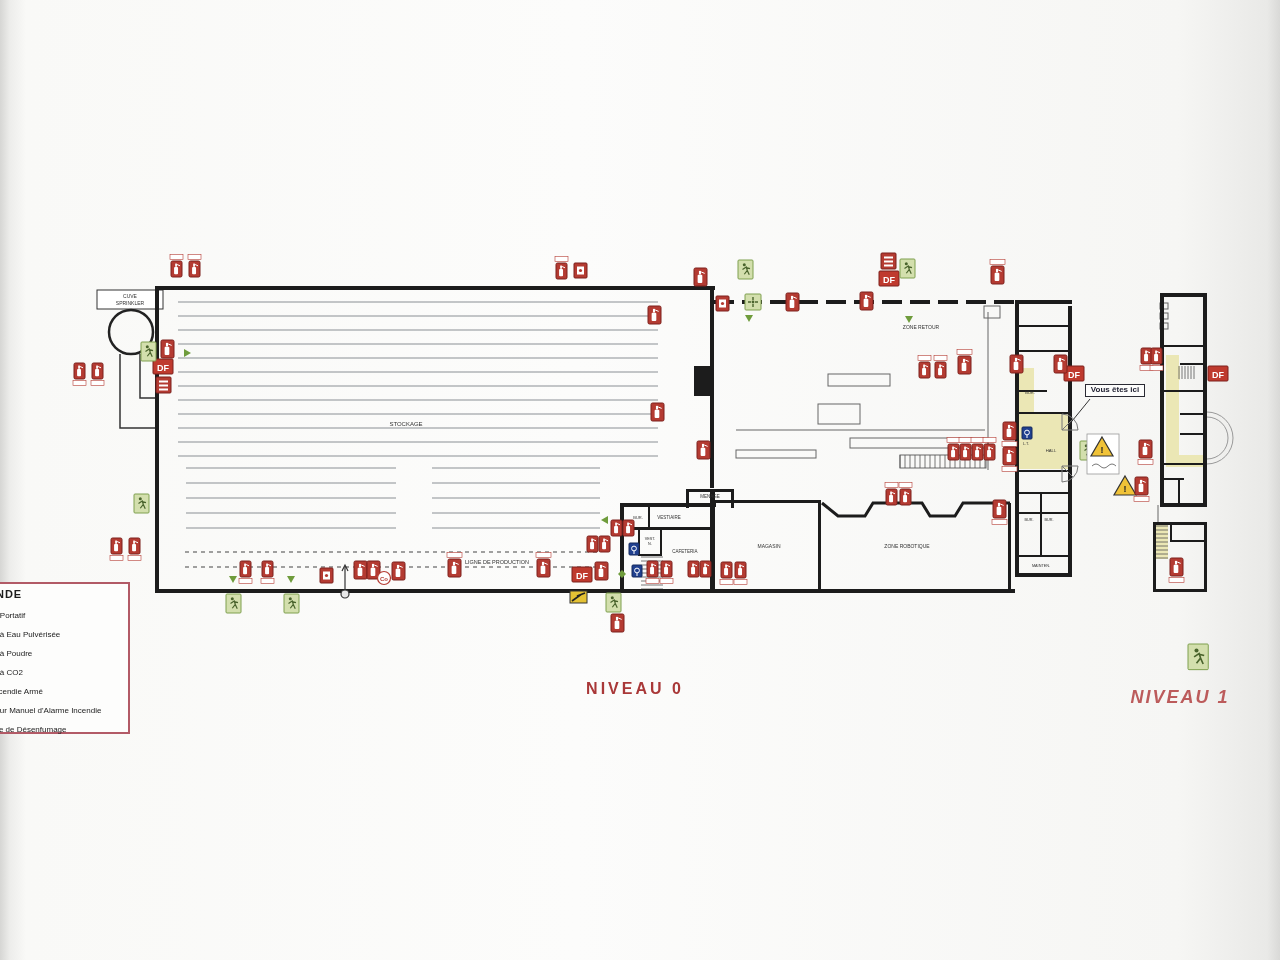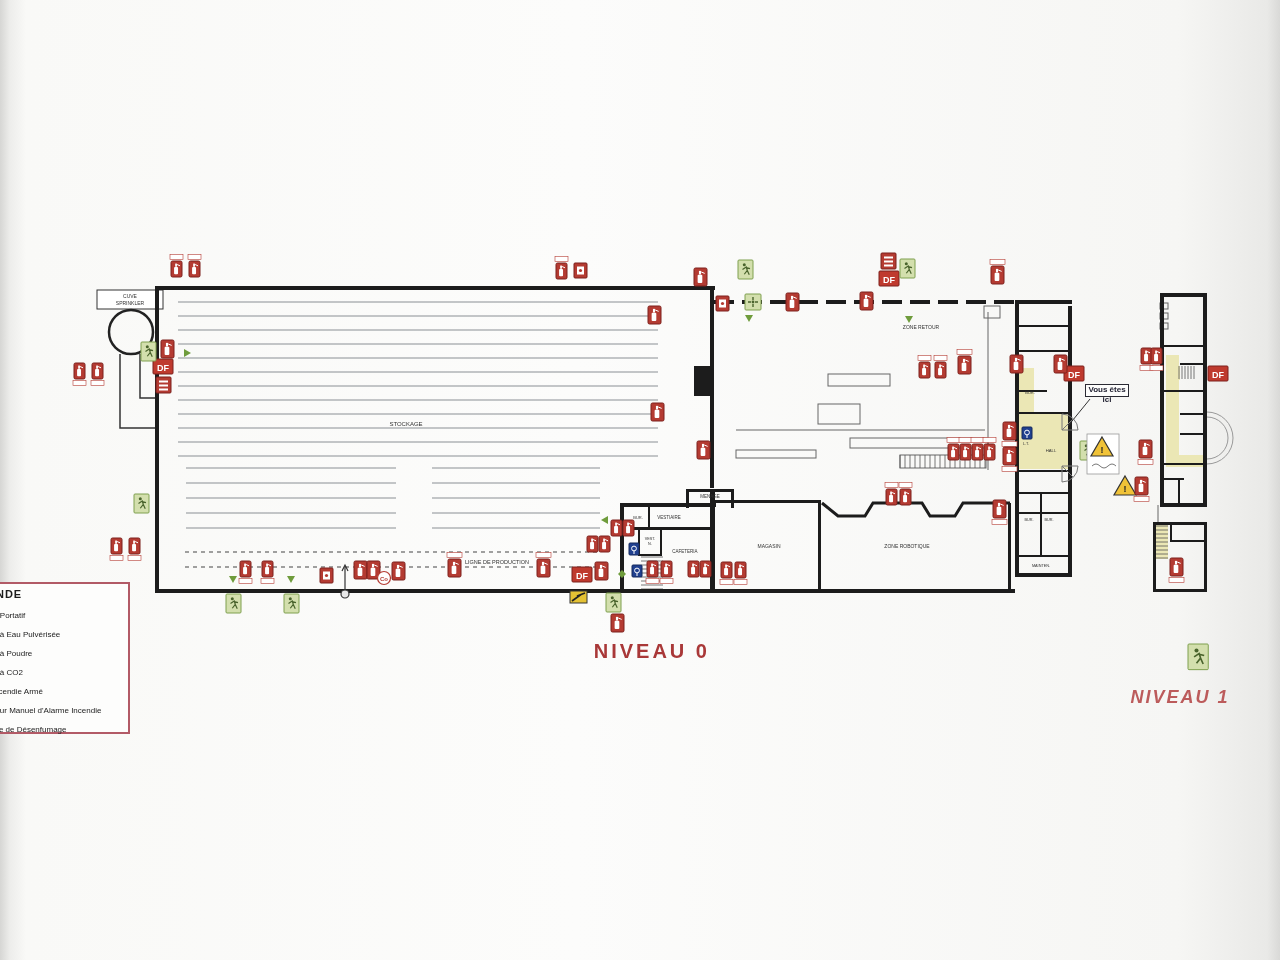--- a/index.html
+++ b/index.html
@@ -11,29 +11,29 @@
   .plan-svg{position:absolute;left:0;top:0;}
   .legend{
     position:absolute;left:-48px;top:582px;width:178px;height:152px;
     background:#fdfdfc;border:2px solid #b25a66;box-sizing:border-box;
     padding:4px 4px 0 8px;color:#1c1c1c;
   }
   .legend-title{font-size:11px;font-weight:bold;letter-spacing:1px;margin:0 0 6px 0;}
   .legend ul{list-style:none;margin:0;padding:0;}
   .legend li{font-size:8px;line-height:19px;white-space:nowrap;color:#222;}
   .title-n0{
-    position:absolute;left:560px;top:640px;width:150px;text-align:right;
-    font-size:20px;font-weight:bold;letter-spacing:3px;color:#a93838;
+    position:absolute;left:560px;top:680px;width:150px;text-align:center;
+    font-size:16px;font-weight:bold;letter-spacing:3px;color:#a93838;
   }
   .title-n1{
     position:absolute;left:1120px;top:687px;width:120px;text-align:center;
     font-size:18px;font-weight:bold;letter-spacing:2px;color:#bc5b5b;font-style:italic;
   }
   .callout{
-    position:absolute;left:1085px;top:384px;width:44px;height:13px;
+    position:absolute;left:1085px;top:384px;width:60px;height:13px;
     background:#fdfdfc;border:1.5px solid #2a2a33;box-sizing:border-box;
     font-size:8px;font-weight:bold;color:#223;text-align:center;line-height:10px;
   }
 </style>
 </head>
 <body>
 
 <div class="photo">
   <svg class="plan-svg" id="plan" width="1280" height="960" viewBox="0 0 1280 960">
       <rect x="1018" y="413" width="50" height="56" fill="#ebe7b5"></rect>

